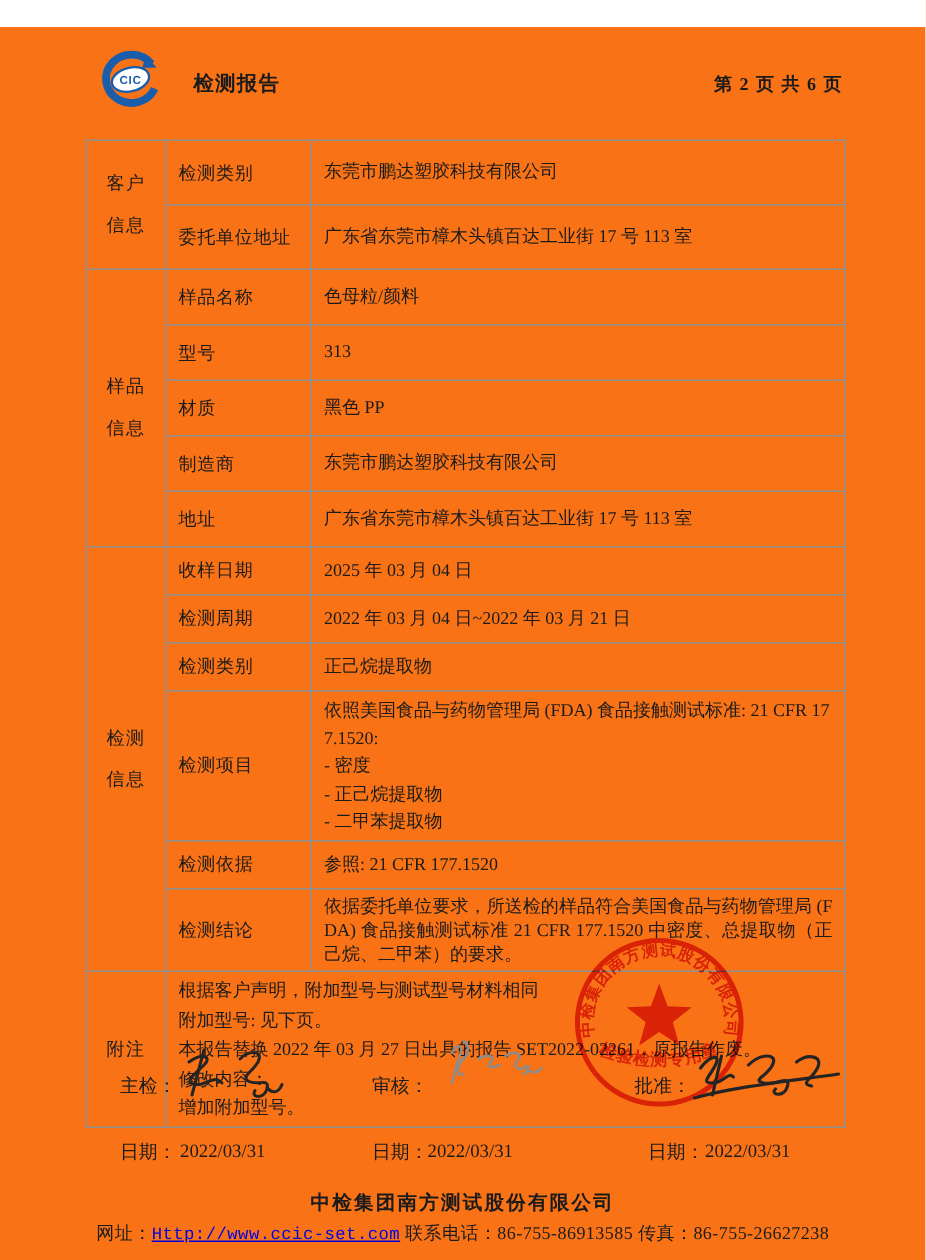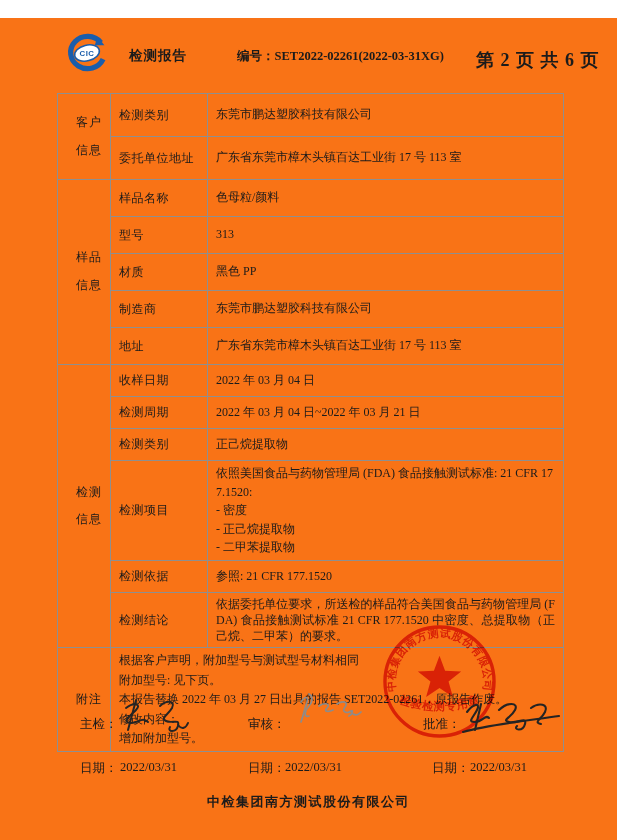--- a/index.html
+++ b/index.html
@@ -4,26 +4,26 @@
 <style>
   html,body{margin:0;padding:0;background:#ffffff;}
   body{width:617px;height:840px;font-family:"Liberation Serif","DejaVu Serif",serif;color:#1b1b1b;}
   .page{position:relative;width:617px;height:840px;background:#f97316;overflow:hidden;margin-top:18px;}
 
   
   .header{position:absolute;left:0;top:0;width:617px;height:70px;}
   .logo{position:absolute;left:66px;top:15px;width:42px;height:40px;}
   .hd-title{position:absolute;left:129px;top:29px;font-size:13.5px;font-weight:bold;letter-spacing:1px;}
   .hd-no{position:absolute;left:237px;top:30px;font-size:12.5px;font-weight:bold;}
-  .hd-page{position:absolute;left:476px;top:30px;font-size:18px;font-weight:bold;letter-spacing:1px;}
+  .hd-page{position:absolute;left:476px;top:30px;font-size:12px;font-weight:bold;letter-spacing:1px;}
 
   
   table.report{position:absolute;left:57px;top:75px;width:506px;border-collapse:collapse;table-layout:fixed;}
   table.report td{border:1px solid #8f8f8f;font-size:12px;padding:3px 8px;vertical-align:middle;word-break:break-all;}
-  td.sec{text-align:right;padding:3px 2px;white-space:pre-line;line-height:2.3;letter-spacing:1px;}
+  td.sec{text-align:center;padding:3px 2px;white-space:pre-line;line-height:2.3;letter-spacing:1px;}
   td.lbl{padding-left:12px;letter-spacing:0.5px;}
   td.val{padding-left:14px;line-height:1.3;}
   tr.r37 td{height:36px;}
   tr.r31 td{height:30px;}
   tr.r26 td{height:25px;}
   td.pre{white-space:pre-line;line-height:1.55;}
   td.concl{line-height:1.34;text-align:justify;padding-top:5px;padding-bottom:5px;}
   td.notes{white-space:pre-line;line-height:1.62;padding-left:12px;padding-top:6px;padding-bottom:6px;vertical-align:top;}
 
   
@@ -57,21 +57,20 @@
 <div class="page">
 
   <div class="header">
     <svg class="logo" viewBox="0 0 48 46">
       <path d="M40,11 A19.5,18.5 0 1 0 42.5,30" fill="none" stroke="#1a5dab" stroke-width="6"></path>
       <path d="M36,4 L44,14 L33,14 Z" fill="#1a5dab"></path>
       <ellipse cx="24" cy="23" rx="14.5" ry="9" fill="#ffffff" stroke="#1a5dab" stroke-width="1.8" transform="rotate(-14 24 23)"></ellipse>
       <text x="24" y="26.5" text-anchor="middle" font-size="9" font-weight="bold" fill="#1a5dab" font-family="'Liberation Sans',sans-serif" letter-spacing="0.5">CIC</text>
     </svg>
     <div class="hd-title">检测报告</div>
-    <div class="hd-no"><span>编号：</span><span>SET2022-02261(2022-03-31XG)</span></div>
     <div class="hd-page">第 2 页 共 6 页</div>
   </div>
 
   <table class="report">
     <colgroup>
         <col style="width:53px">
         <col style="width:97px">
         <col style="width:356px">
       </colgroup>
     <tbody>
@@ -106,21 +105,21 @@
     </tr>
     <tr class="r31">
       <td class="lbl">地址</td>
       <td class="val">广东省东莞市樟木头镇百达工业街 17 号 113 室</td>
     </tr>
 
     <tr class="r26">
       <td class="sec" rowspan="6">检测
 信息</td>
       <td class="lbl">收样日期</td>
-      <td class="val">2022 年 03 月 04 日</td>
+      <td class="val">2025 年 03 月 04 日</td>
     </tr>
     <tr class="r26">
       <td class="lbl">检测周期</td>
       <td class="val">2022 年 03 月 04 日~2022 年 03 月 21 日</td>
     </tr>
     <tr class="r26">
       <td class="lbl">检测类别</td>
       <td class="val">正己烷提取物</td>
     </tr>
     <tr>
@@ -200,15 +199,20 @@
     <span class="dl1">日期：</span>
     <span class="dv1">2022/03/31</span>
     <span class="dl2">日期：</span>
     <span class="dv2">2022/03/31</span>
     <span class="dl3">日期：</span>
     <span class="dv3">2022/03/31</span>
   </div>
 
   <div class="footer">
     <div class="f-company">中检集团南方测试股份有限公司</div>
+    <div class="f-line">
+      <span>网址：</span><span class="f-url">Http://www.ccic-set.com</span>
+      <span>联系电话：86-755-86913585</span>
+      <span>传真：86-755-26627238</span>
+    </div>
   </div>
 
 </div>
 
 </body></html>

